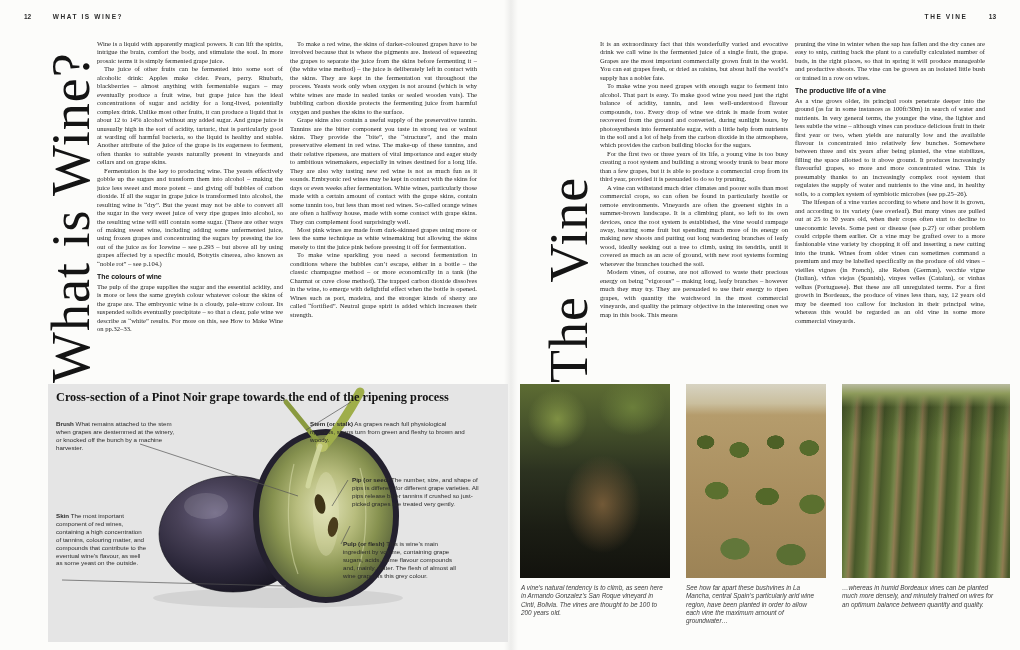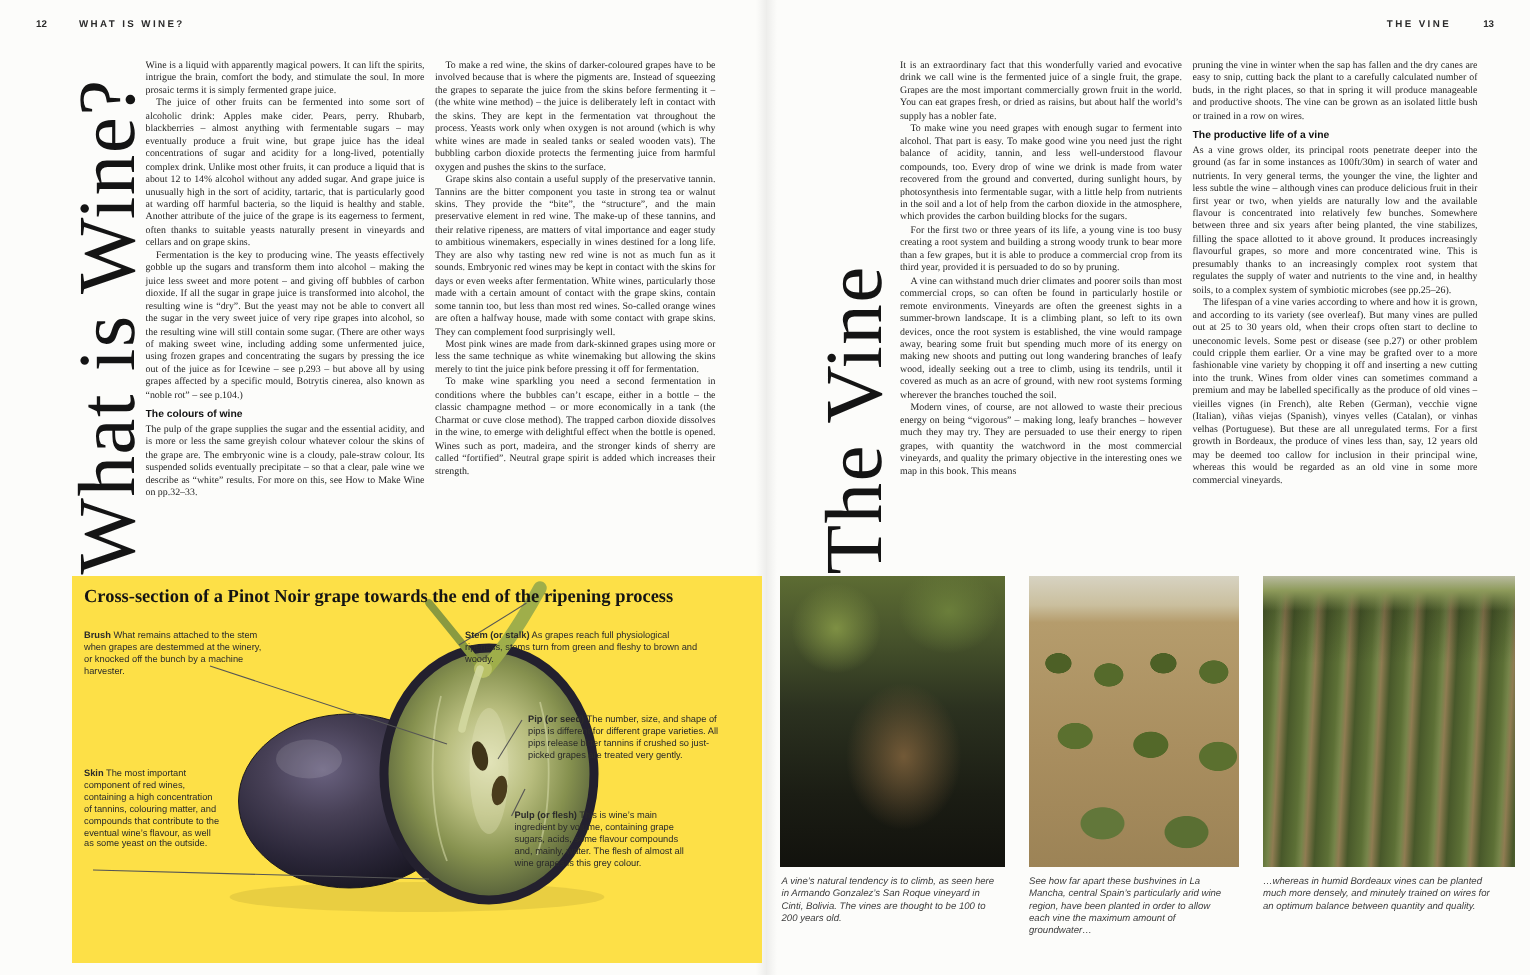--- a/index.html
+++ b/index.html
@@ -21,21 +21,21 @@
   .col{position:absolute;top:40px;font-size:6.6px;line-height:8.45px;text-align:justify;
     color:#1d1d1d;overflow:hidden;}
   .col p{margin:0;}
   .col p.ind{text-indent:7px;}
   .col h3{font-family:"Liberation Sans",sans-serif;font-size:6.9px;line-height:8.5px;margin:5px 0 1px;color:#111;}
   #l-col1{left:97px;width:186px;height:340px;}
   #l-col2{left:290px;width:187px;height:340px;}
   #r-col1{left:600px;width:188px;height:340px;}
   #r-col2{left:795px;width:190px;height:340px;}
   
-  .panel{position:absolute;left:48px;top:384px;width:460px;height:258px;background:#fde047;}
+  .panel{position:absolute;left:48px;top:384px;width:460px;height:258px;background:#e5e5e5;}
   .panel-title{position:absolute;left:8px;top:6px;width:446px;font-family:"Liberation Serif",serif;
     font-weight:bold;font-size:12.3px;color:#141414;}
   .dlabel{position:absolute;font-family:"Liberation Sans",sans-serif;font-size:6.2px;line-height:7.9px;color:#2a2a2a;}
   .dlabel .term{font-weight:bold;}
   #lbl-brush{left:8px;top:36px;width:122px;}
   #lbl-stem{left:262px;top:36px;width:158px;}
   #lbl-pip{left:304px;top:92px;width:128px;}
   #lbl-pulp{left:295px;top:156px;width:122px;}
   #lbl-skin{left:8px;top:128px;width:92px;}
   .panel svg{position:absolute;left:0;top:0;}

